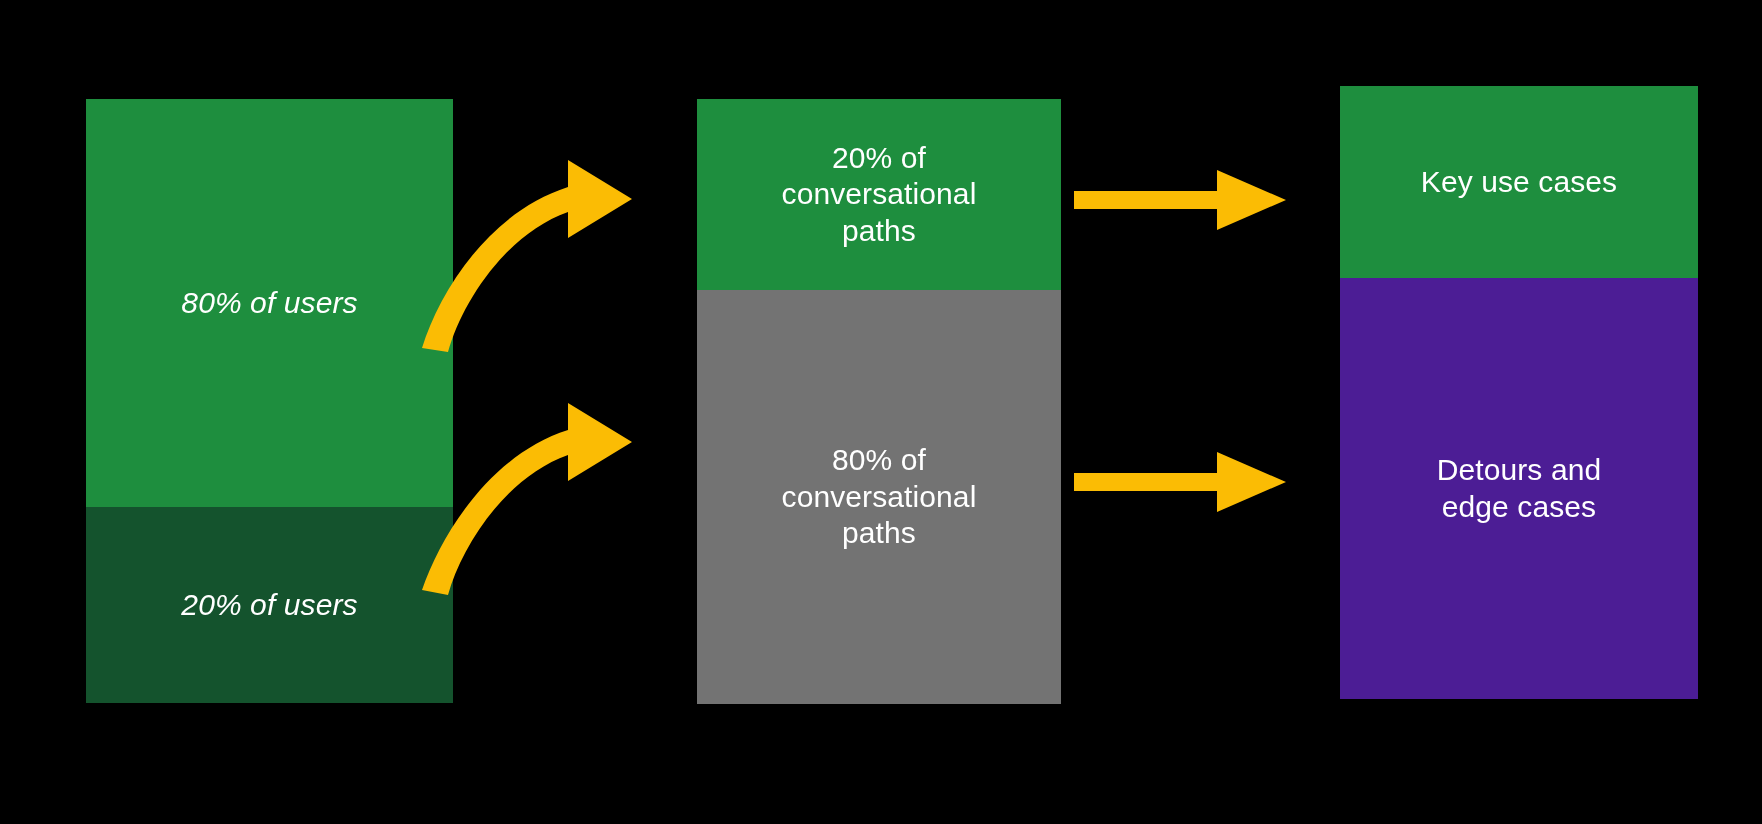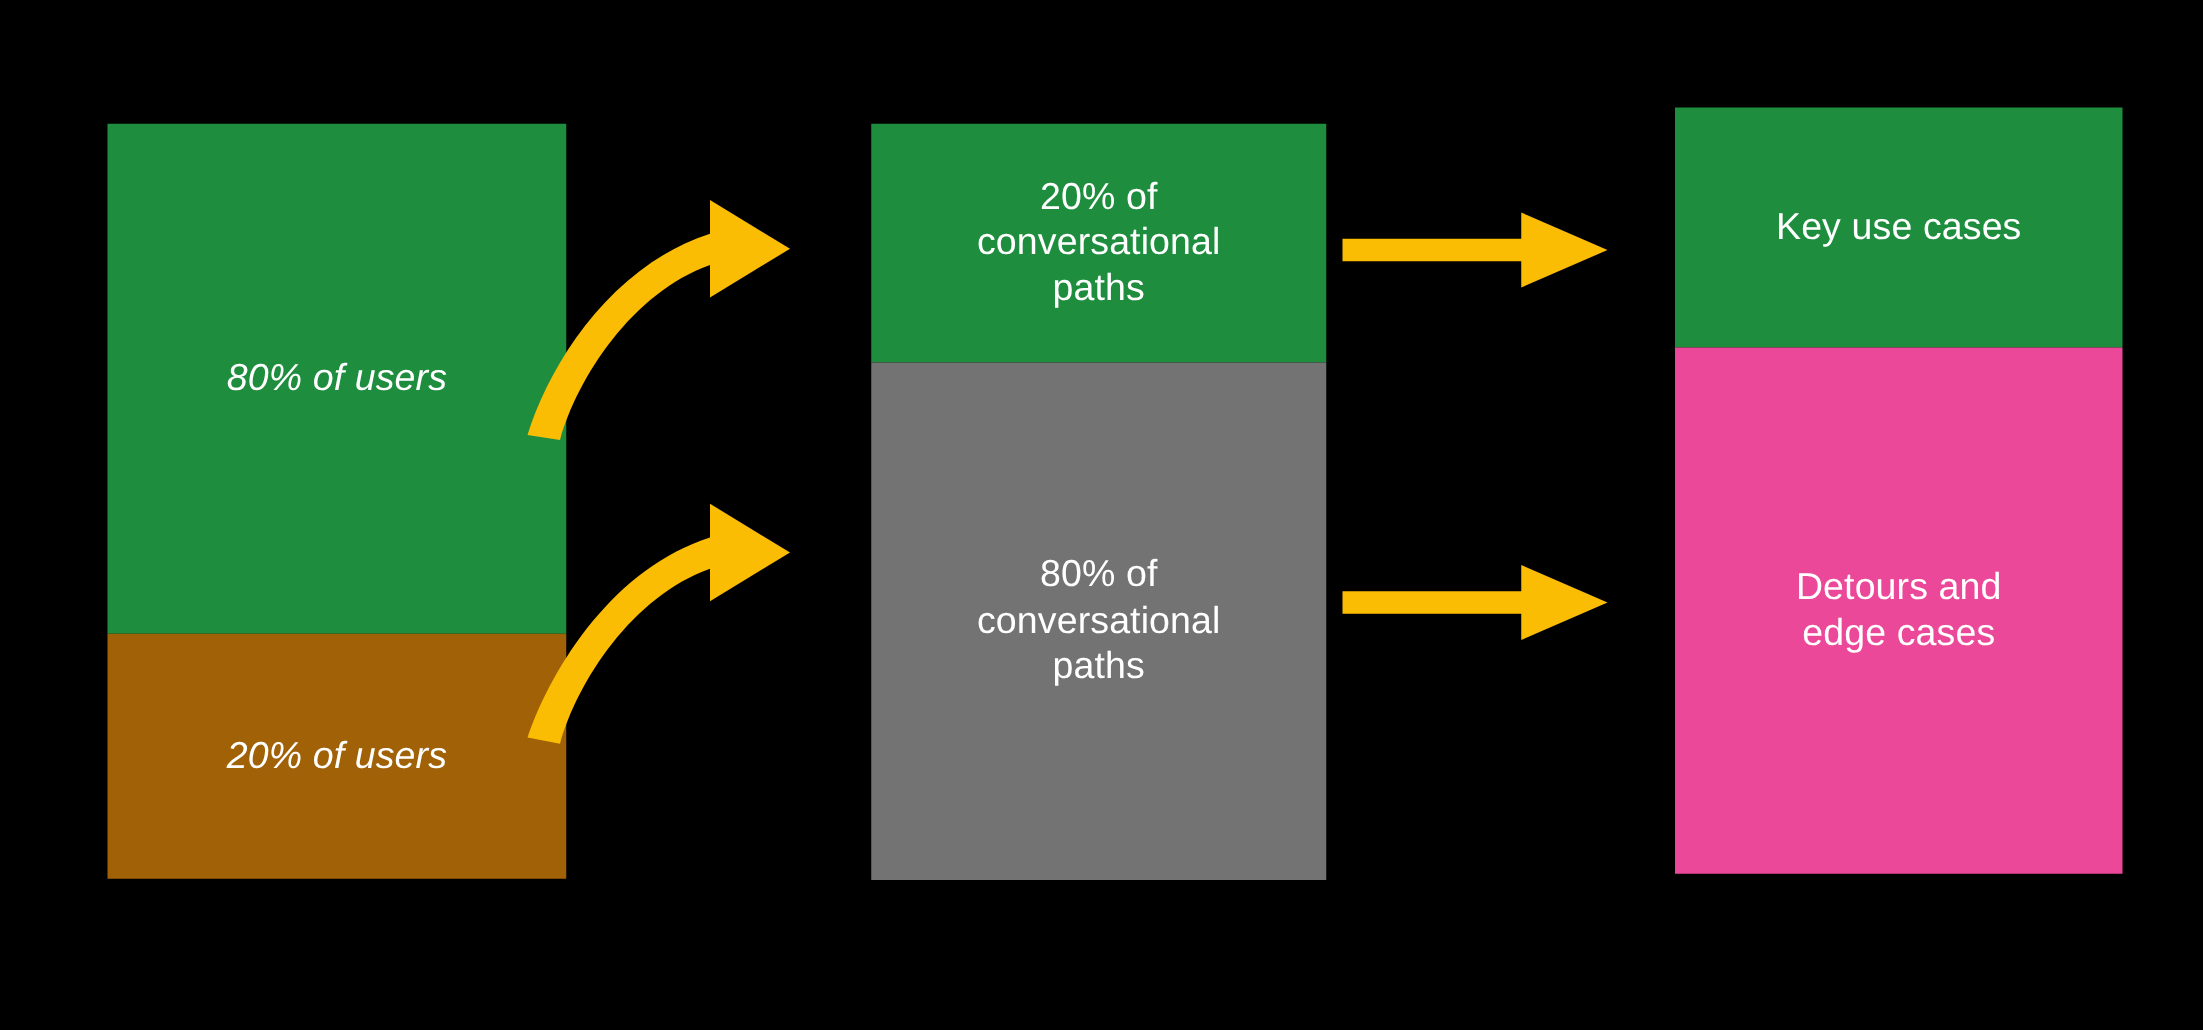--- a/index.html
+++ b/index.html
@@ -78,21 +78,21 @@
 </style>
 </head>
 <body>
 
 <div id="stage" style="background: rgb(0, 0, 0);">
 
   <div class="column" id="col-users">
     <div class="segment seg-green" style="background: rgb(30, 142, 62);">
       <span class="seg-label">80% of users</span>
     </div>
-    <div class="segment seg-blue" style="background: #a16207;">
+    <div class="segment seg-blue" style="background: #14532d;">
       <span class="seg-label">20% of users</span>
     </div>
   </div>
 
   <div class="column" id="col-paths">
     <div class="segment seg-green" style="background: rgb(30, 142, 62);">
       <span class="seg-label">20% of
 conversational
 paths</span>
     </div>
@@ -100,21 +100,21 @@
       <span class="seg-label">80% of
 conversational
 paths</span>
     </div>
   </div>
 
   <div class="column" id="col-cases">
     <div class="segment seg-green" style="background: rgb(30, 142, 62);">
       <span class="seg-label">Key use cases</span>
     </div>
-    <div class="segment seg-blue" style="background: #ec4899;">
+    <div class="segment seg-blue" style="background: #4c1d95;">
       <span class="seg-label">Detours and
 edge cases</span>
     </div>
   </div>
 
   <svg class="arrow-svg" id="arrow-curve-top" viewBox="0 0 300 230">
     <path d="M 22 208
              C 40 150, 90 72, 168 47
              L 168 20
              L 232 59

